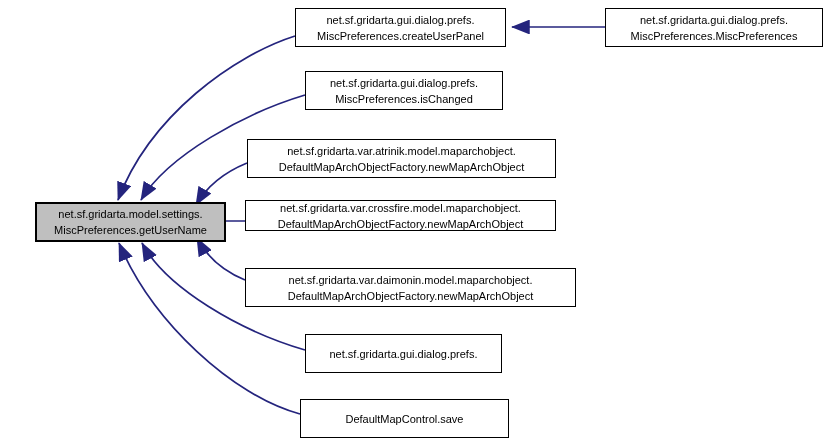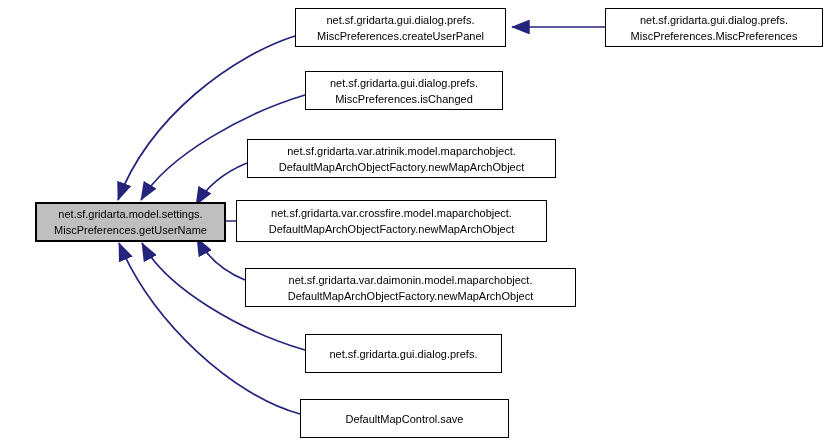--- a/index.html
+++ b/index.html
@@ -91,21 +91,21 @@
   <div class="node" style="left:305px; top:71px; width:198px; height:39px;">
     <span>net.sf.gridarta.gui.dialog.prefs.</span>
     <span>MiscPreferences.isChanged</span>
   </div>
 
   <div class="node" style="left:247px; top:139px; width:309px; height:39px;">
     <span>net.sf.gridarta.var.atrinik.model.maparchobject.</span>
     <span>DefaultMapArchObjectFactory.newMapArchObject</span>
   </div>
 
-  <div class="node" style="left:236px; top:200px; width:311px; height:42px;">
+  <div class="node" style="left:245px; top:200px; width:311px; height:31px;">
     <span>net.sf.gridarta.var.crossfire.model.maparchobject.</span>
     <span>DefaultMapArchObjectFactory.newMapArchObject</span>
   </div>
 
   <div class="node" style="left:245px; top:268px; width:331px; height:39px;">
     <span>net.sf.gridarta.var.daimonin.model.maparchobject.</span>
     <span>DefaultMapArchObjectFactory.newMapArchObject</span>
   </div>
 
   <div class="node" style="left:305px; top:334px; width:197px; height:39px;">

